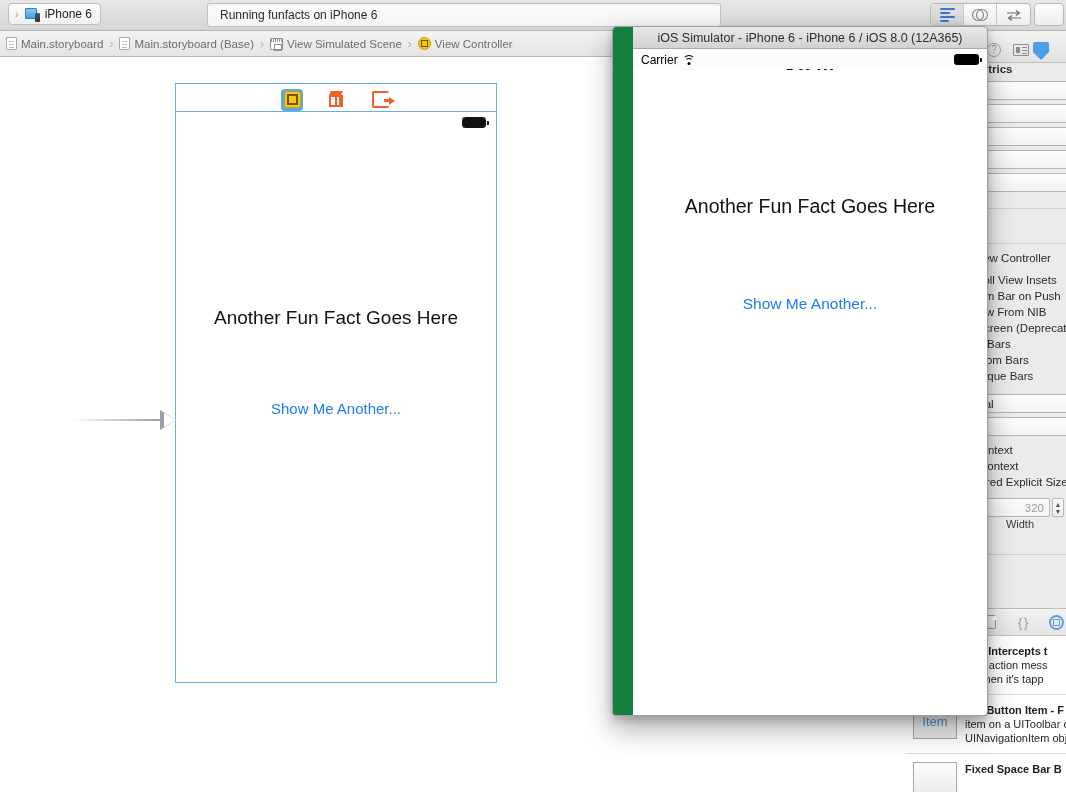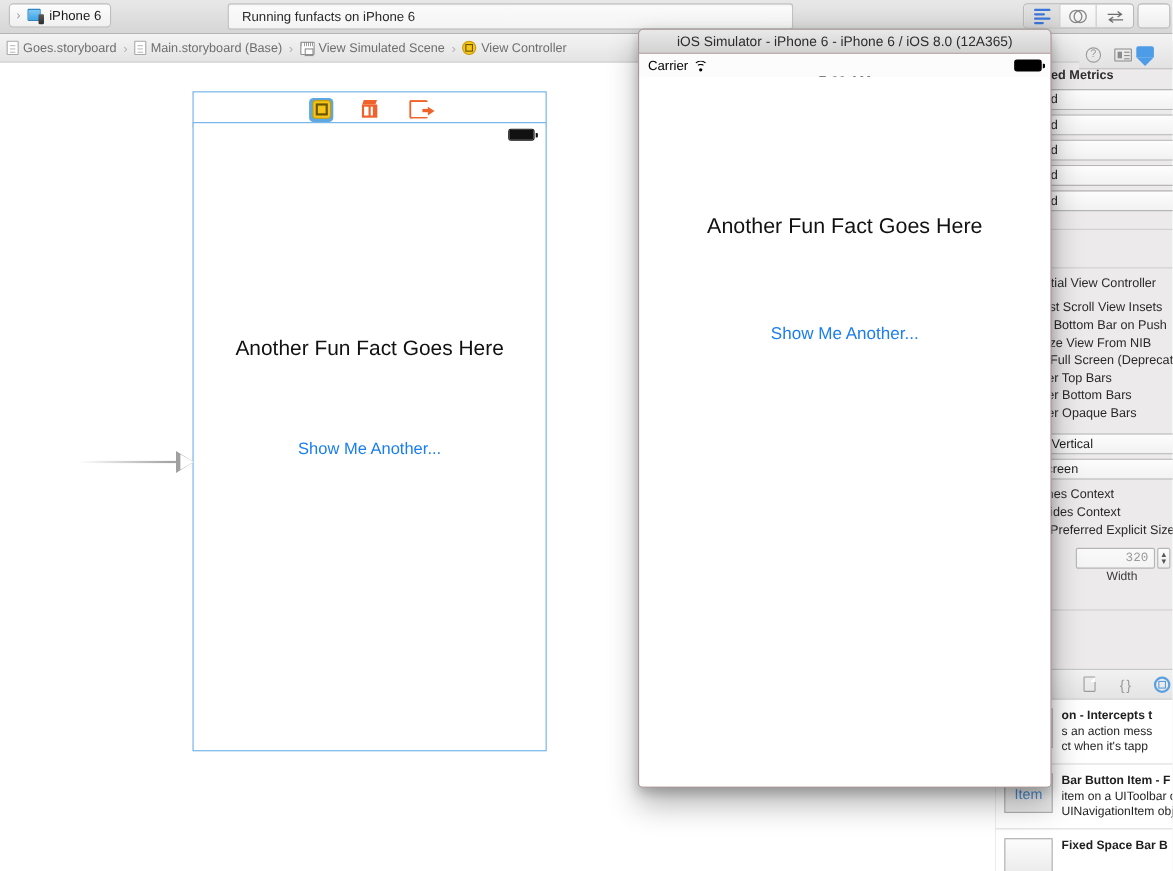--- a/index.html
+++ b/index.html
@@ -271,21 +271,21 @@
   }
   .stepper-row {
     display:flex; align-items:center; justify-content:flex-end;
     padding-right: 2px; margin-top: 8px;
   }
   .num-field {
     width: 72px; height: 19px;
     background: linear-gradient(#fafafa,#f4f4f4);
     border: 1px solid #b6b6b6; border-radius: 2px;
     display:flex; align-items:center; justify-content:flex-end;
-    padding-right: 5px; font-size: 11.5px; color: #9b9b9b; font-family: Liberation Mono, monospace;
+    padding-right: 5px; font-size: 11.5px; color: #9b9b9b;
   }
   .stepper {
     width: 12px; height: 19px; margin-left: 2px;
     background: linear-gradient(#fdfdfd,#eeeeee);
     border: 1px solid #b6b6b6; border-radius: 2px;
     display:flex; flex-direction:column; align-items:center; justify-content:center;
     font-size: 7px; color: #555; line-height: 7px;
   }
   .field-caption { text-align: right; padding-right: 32px; font-size: 11px; color: #3a3a3a; margin-top: 1px; }
 
@@ -324,26 +324,27 @@
     border: 1px solid #a8a8a8;
     background: linear-gradient(#fcfcfc,#e9e9e9);
     display:flex; align-items:center; justify-content:center;
     font-size: 13px; color: #4f8fd6;
   }
   .lib-text { font-size: 11px; color: #1f1f1f; line-height: 14px; overflow: hidden; white-space: nowrap; }
   .lib-text b { font-weight: bold; }
 
   
   .sim-window {
-    position: absolute; left: 580px; top: 26px; width: 376px; height: 690px;
-    background: #fca5a5;
+    position: absolute; left: 612px; top: 26px; width: 376px; height: 690px;
+    background: #15803d;
     border: 1px solid #9e9e9e;
     border-radius: 5px 5px 4px 4px;
     box-shadow: 0 14px 28px rgba(0,0,0,.30), 0 4px 10px rgba(0,0,0,.20);
     overflow: hidden;
+    padding-left: 20px;
   }
   .sim-title {
     height: 22px; background: linear-gradient(#e9e9e9, #d2d2d2);
     border-bottom: 1px solid #a9a9a9;
     display: flex; align-items: center; justify-content: center;
     font-size: 12.5px; color: #2d2d2d;
   }
   .sim-statusbar {
     height: 21px; background: #fcfcfc;
     display: flex; align-items: center; position: relative;
@@ -425,21 +426,21 @@
           <path d="M17 10 H5 M8 7.5 L4.5 10 L8 12.5" fill="none" stroke="#6d6d6d" stroke-width="1.2"></path>
         </svg>
       </div>
     </div>
     <div class="right-edge-btn"></div>
   </div>
 
   <div class="jumpbar">
     <span class="crumb">
       <span class="ico-doc"></span>
-      <span>Goes.storyboard</span>
+      <span>Main.storyboard</span>
     </span>
     <span class="crumb-sep">›</span>
     <span class="crumb">
       <span class="ico-doc"></span>
       <span>Main.storyboard (Base)</span>
     </span>
     <span class="crumb-sep">›</span>
     <span class="crumb">
       <span class="ico-scene"></span>
       <span>View Simulated Scene</span>

